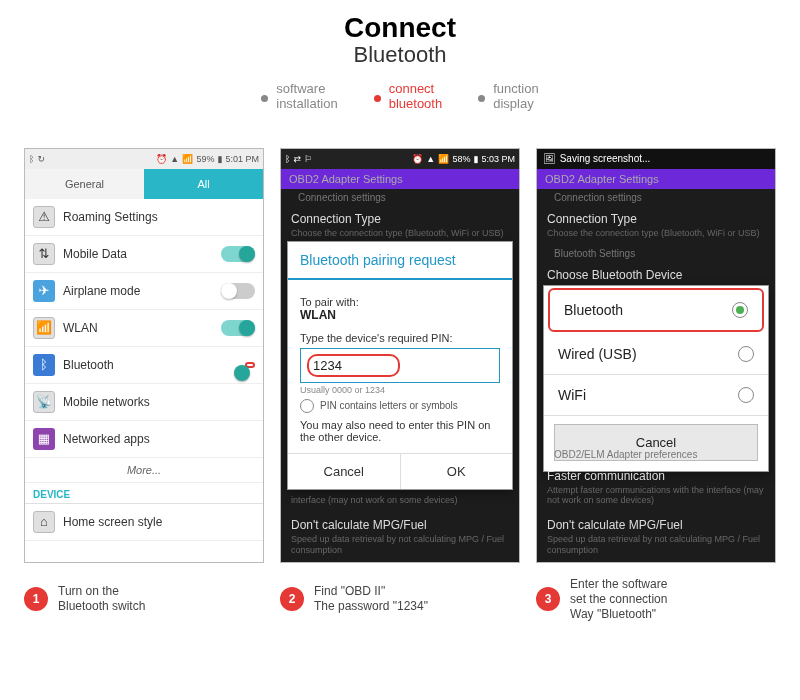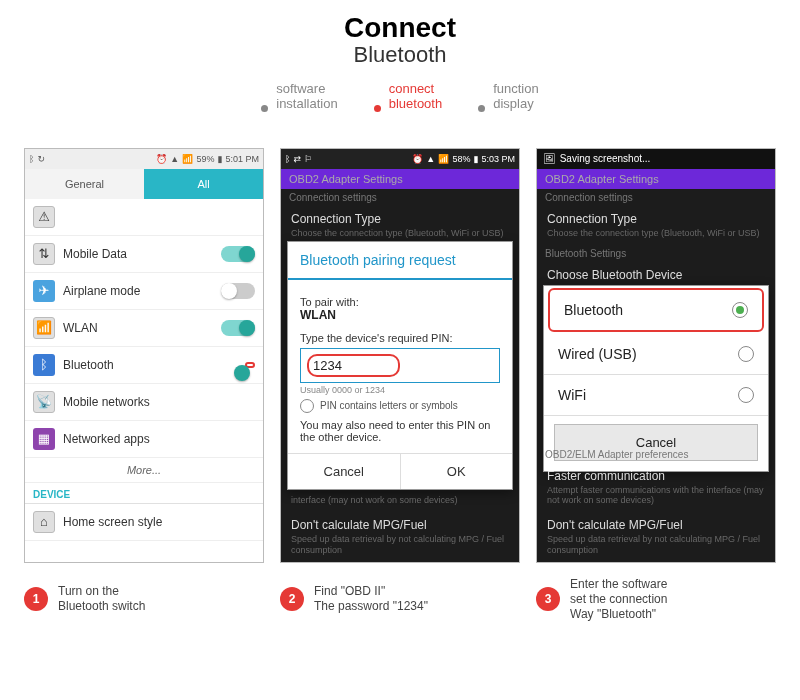--- a/index.html
+++ b/index.html
@@ -1,21 +1,21 @@
 <!DOCTYPE html>
 <html><head>
 <meta charset="utf-8">
 <style>
   * { box-sizing: border-box; margin: 0; padding: 0; }
   body { font-family: Arial, Helvetica, sans-serif; background: #fff; width: 800px; height: 700px; }
   .header { text-align: center; padding-top: 14px; }
   .header h1 { font-weight: 700; font-size: 28px; line-height: 1; }
   .header h2 { font-weight: 400; font-size: 22px; color: #333; }
   .steps-nav { display: flex; justify-content: center; gap: 36px; margin-top: 14px; font-size: 13px; }
-  .nav-item { display: flex; align-items: flex-end; gap: 8px; color: #888; }
+  .nav-item { display: flex; align-items: center; gap: 8px; color: #888; }
   .nav-item.active { color: #e53935; }
   .dot { width: 7px; height: 7px; border-radius: 50%; background: #888; margin-top: 3px; flex-shrink: 0; }
   .nav-item.active .dot { background: #e53935; }
   .nav-label { line-height: 1.15; }
 
   .panels { display: flex; justify-content: center; gap: 16px; margin-top: 36px; padding: 0 16px; }
   .phone { width: 240px; border: 1px solid #bbb; background: #fff; overflow: hidden; position: relative; height: 415px; }
   .statusbar { height: 20px; background: #222; color: #fff; font-size: 9px; display: flex; align-items: center; justify-content: flex-end; padding: 0 4px; gap: 3px; }
   .statusbar.light { background: #eee; color: #555; }
   .statusbar .pull-left { margin-right: auto; display:flex; gap:3px; align-items:center; }
@@ -31,21 +31,21 @@
   .toggle { width: 34px; height: 16px; border-radius: 10px; position: relative; background: #ccc; }
   .toggle.on { background: #7fd6d0; }
   .toggle .knob { position: absolute; width: 16px; height: 16px; border-radius: 50%; background: #fff; top: 0; left: 0; box-shadow: 0 1px 2px rgba(0,0,0,.3);}
   .toggle.on .knob { left: auto; right: 0; background:#26a69a;}
   .highlight-red { border: 2px solid #e53935; border-radius: 14px; padding: 1px 3px; }
   .more { text-align: center; font-size: 11px; color: #666; padding: 6px 0; border-bottom:1px solid #eee;font-style:italic;}
 
   
   .dark-bg { background: #1c1c1c; color: #bbb; height: calc(100% - 20px); position: relative; font-size: 11px;}
   .dark-hdr { font-size: 11px; color: #aaa; padding: 4px 8px; background:#6d28d9;}
-  .dark-sub { font-size: 10px; color: #777; padding: 3px 8px; }
+  .dark-sub { font-size: 10px; color: #777; padding: 3px 17px; }
   .dark-row { padding: 6px 10px; color: #ddd; font-size: 12px; }
   .dark-row .sub { color:#676767; font-size:9px; line-height:1.2; display:block; margin-top:2px;}
   .dialog { position: absolute; background: #fff; color: #222; left: 6px; right: 6px; border: 1px solid #999; box-shadow: 0 3px 10px rgba(0,0,0,.4); margin-top: 20px;}
   .dlg2 { top: 52px; }
   .dlg-title { color: #2196c9; font-size: 14px; padding: 10px 12px; border-bottom: 2px solid #2196c9;}
   .dlg-body { padding: 10px 12px; font-size: 12px; }
   .dlg-body .lbl-sm { font-size: 11px; color: #333; margin-top:6px;}
   .dlg-body .bold { font-weight: 700; }
   .pin-input { width: 100%; border: 1px solid #2196c9; padding: 5px 6px; font-size: 13px; margin-top: 4px; background:#fff;}
   .pin-hl { border: 2px solid #e53935; border-radius: 10px; padding: 2px 4px; display: inline-block; width: 50%;}
@@ -109,20 +109,21 @@
       <span>59%</span>
       <span>▮</span>
       <span>5:01 PM</span>
     </div>
     <div class="tabs">
       <div class="tab">General</div>
       <div class="tab active">All</div>
     </div>
     <div class="row">
       <span class="icon ic-box">⚠</span>
+      <span class="lbl">Roaming Settings</span>
     </div>
     <div class="row">
       <span class="icon ic-box">⇅</span>
       <span class="lbl">Mobile Data</span>
       <span class="toggle on">
           <span class="knob"></span>
         </span>
     </div>
     <div class="row">
       <span class="icon" style="background:#4aa3df;color:#fff">✈</span>

